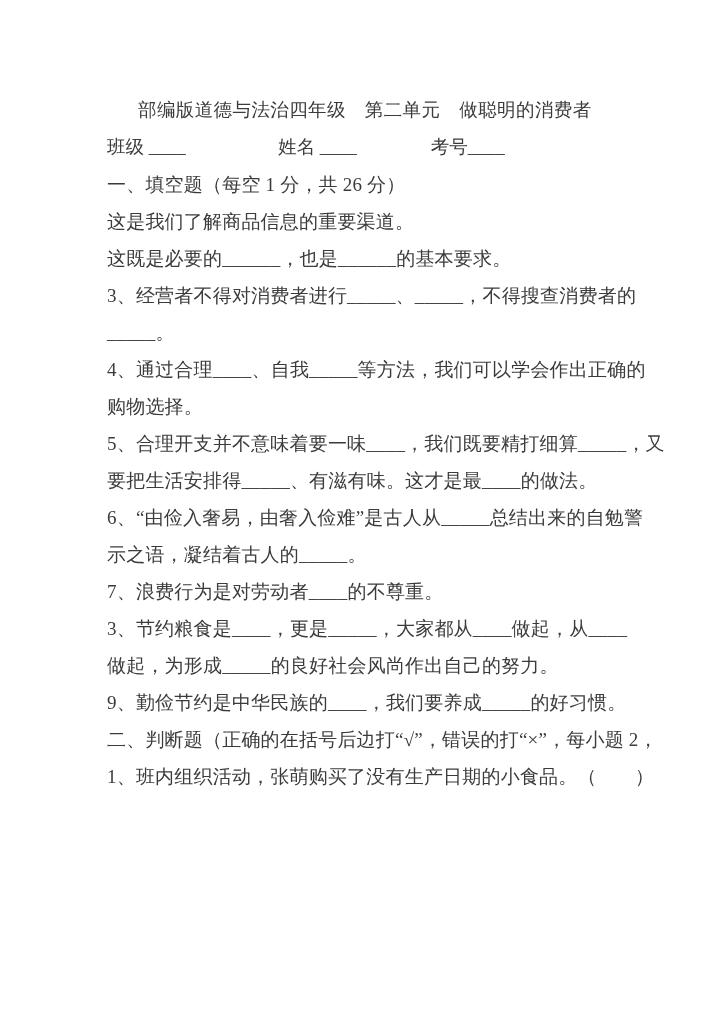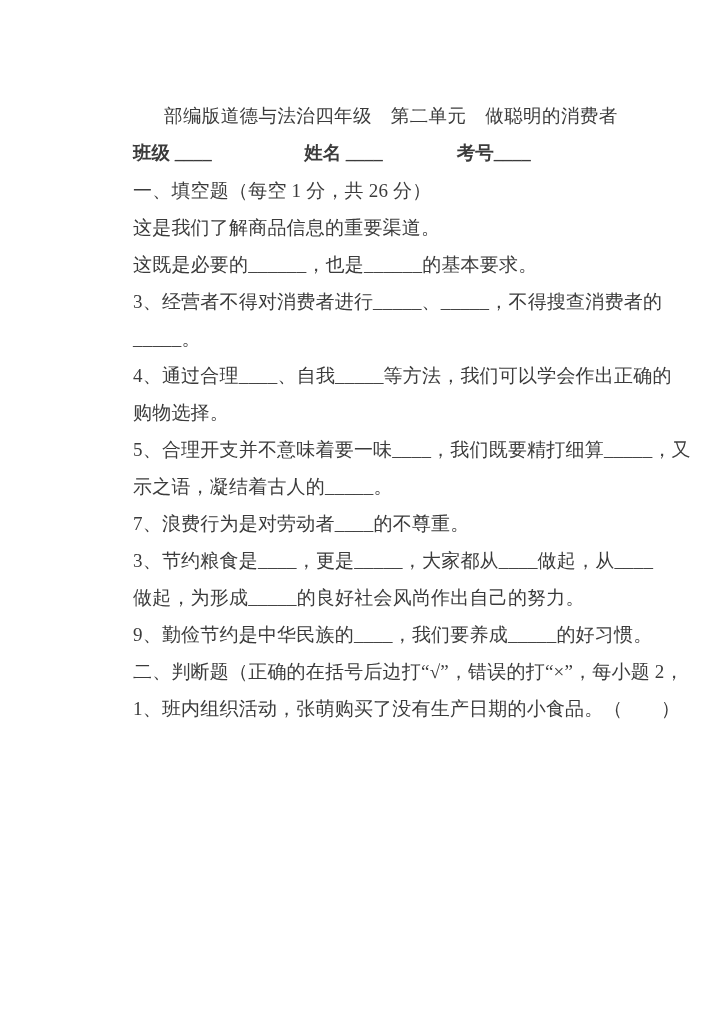--- a/index.html
+++ b/index.html
@@ -18,23 +18,22 @@
   .page {
     position: absolute;
     left: 0; top: 0;
     width: 724px;
     height: 1024px;
     background: #ffffff;
   }
   .doc {
     position: absolute;
     left: 107px;
-    top: 98px;
+    top: 92px;
     width: 512px;
-    margin-left: 26px;
   }
   .line {
     font-size: 19px;
     line-height: 37px;
     height: 37px;
     white-space: pre;
     letter-spacing: 0.2px;
   }
   .title {
     font-size: 18.5px;
@@ -42,21 +41,20 @@
     height: 37px;
     white-space: pre;
     padding-left: 31px;
     letter-spacing: 0.4px;
   }
   .info {
     font-size: 18.5px;
     line-height: 37px;
     height: 37px;
     white-space: pre;
-    font-weight: bold;
   }
 </style>
 </head>
 <body>
 
 <div class="page">
   <div class="doc">
 
     <div class="title">部编版道德与法治四年级　第二单元　做聪明的消费者</div>
 
@@ -68,21 +66,23 @@
 
     <div class="line">这既是必要的______，也是______的基本要求。</div>
 
     <div class="line">3、经营者不得对消费者进行_____、_____，不得搜查消费者的</div>
     <div class="line">_____。</div>
 
     <div class="line">4、通过合理____、自我_____等方法，我们可以学会作出正确的</div>
     <div class="line">购物选择。</div>
 
     <div class="line">5、合理开支并不意味着要一味____，我们既要精打细算_____，又</div>
+    <div class="line">要把生活安排得_____、有滋有味。这才是最____的做法。</div>
 
+    <div class="line">6、“由俭入奢易，由奢入俭难”是古人从_____总结出来的自勉警</div>
     <div class="line">示之语，凝结着古人的_____。</div>
 
     <div class="line">7、浪费行为是对劳动者____的不尊重。</div>
 
     <div class="line">3、节约粮食是____，更是_____，大家都从____做起，从____</div>
     <div class="line">做起，为形成_____的良好社会风尚作出自己的努力。</div>
 
     <div class="line">9、勤俭节约是中华民族的____，我们要养成_____的好习惯。</div>
 
     <div class="line">二、判断题（正确的在括号后边打“√”，错误的打“×”，每小题 2，</div>

